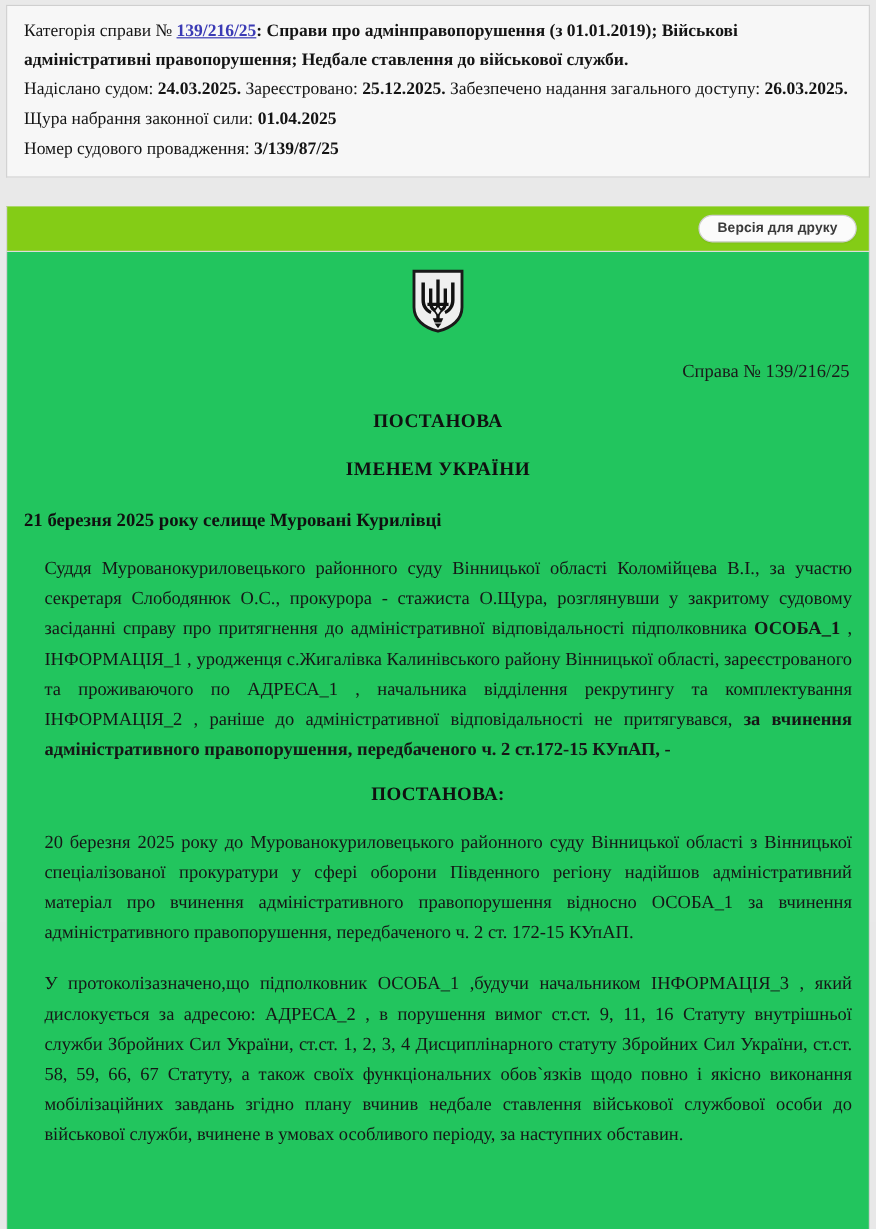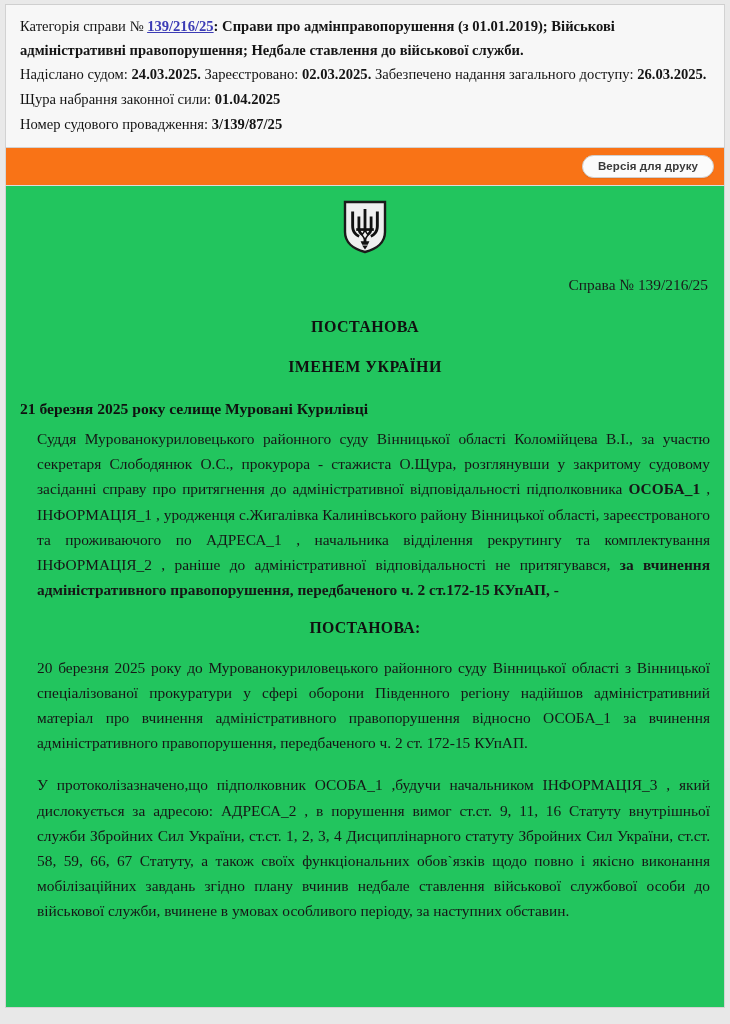--- a/index.html
+++ b/index.html
@@ -48,28 +48,29 @@
     color: #3b3bb5;
     font-weight: bold;
     text-decoration: underline;
     cursor: pointer;
   }
 
   
   .toolbar-band {
     box-sizing: border-box;
     height: 38px;
-    background: #f97316;
+    background: #84cc16;
     border-left: 1px solid #d6d6d6;
     border-right: 1px solid #d6d6d6;
     border-bottom: 1px solid #dcdcdc;
     display: flex;
     align-items: center;
     justify-content: flex-end;
     padding-right: 10px;
+    margin-top: 24px;
   }
   .print-btn {
     box-sizing: border-box;
     display: inline-block;
     background: #fbfbfb;
     border: 1px solid #cfcfcf;
     border-radius: 13px;
     padding: 4px 15px 5px 15px;
     font-family: "Liberation Sans", "DejaVu Sans", sans-serif;
     font-size: 11.5px;
@@ -114,21 +115,21 @@
     letter-spacing: .4px;
     color: #101010;
     margin: 0 0 22px 0;
   }
   .doc-title.second { margin-bottom: 24px; }
 
   .date-place {
     font-weight: bold;
     font-size: 15.6px;
     color: #101010;
-    margin: 0 0 8px 0;
+    margin: 0 0 18px 0;
   }
 
   .para {
     text-align: justify;
     font-size: 15.4px;
     line-height: 1.63;
     color: #161616;
     margin: 0 0 17px 17px;
     hyphens: none;
   }
@@ -146,21 +147,21 @@
 </head>
 <body>
 
 <div class="page-frame">
 
   <div class="meta-card">
     <p class="meta-line">
       <span>Категорія справи № </span><a class="case-link" href="#">139/216/25</a><span class="b">: Справи про адмінправопорушення (з 01.01.2019); Військові адміністративні правопорушення; Недбале ставлення до військової служби.</span>
     </p>
     <p class="meta-line">
-      <span>Надіслано судом: </span><span class="b">24.03.2025.</span><span> Зареєстровано: </span><span class="b">02.03.2025.</span><span> Забезпечено надання загального доступу: </span><span class="b">26.03.2025.</span>
+      <span>Надіслано судом: </span><span class="b">24.03.2025.</span><span> Зареєстровано: </span><span class="b">25.12.2025.</span><span> Забезпечено надання загального доступу: </span><span class="b">26.03.2025.</span>
     </p>
     <p class="meta-line">
       <span>Щура набрання законної сили: </span><span class="b">01.04.2025</span>
     </p>
     <p class="meta-line">
       <span>Номер судового провадження: </span><span class="b">3/139/87/25</span>
     </p>
   </div>
 
   <div class="toolbar-band">

